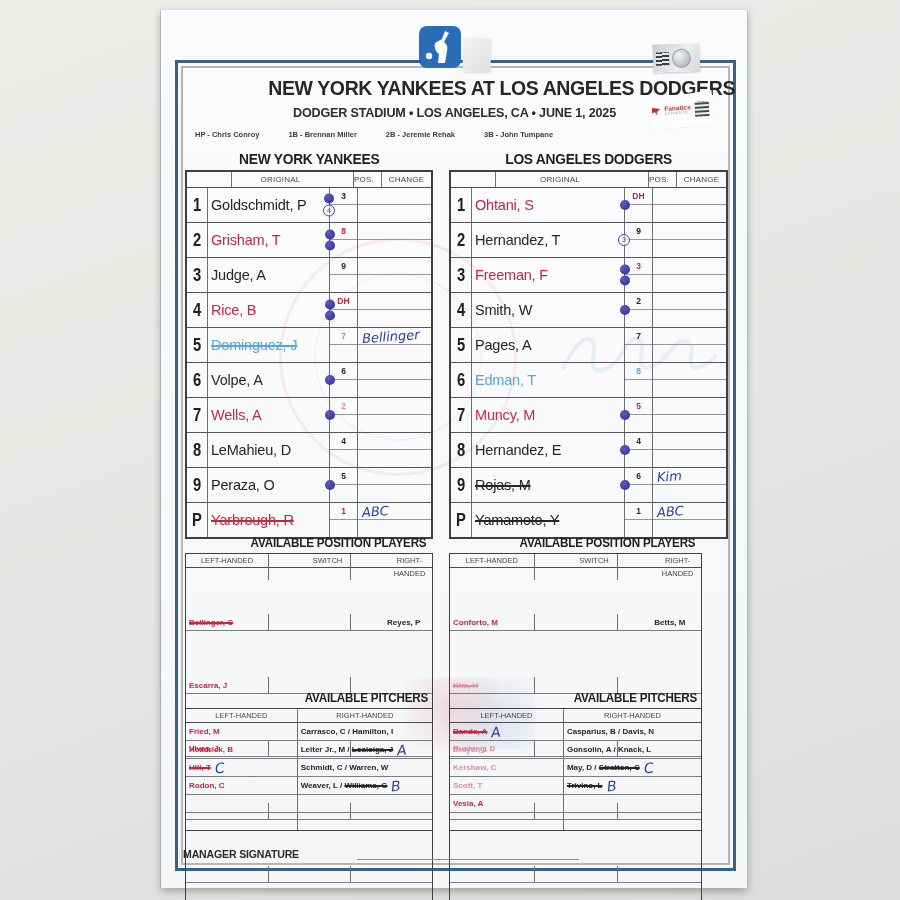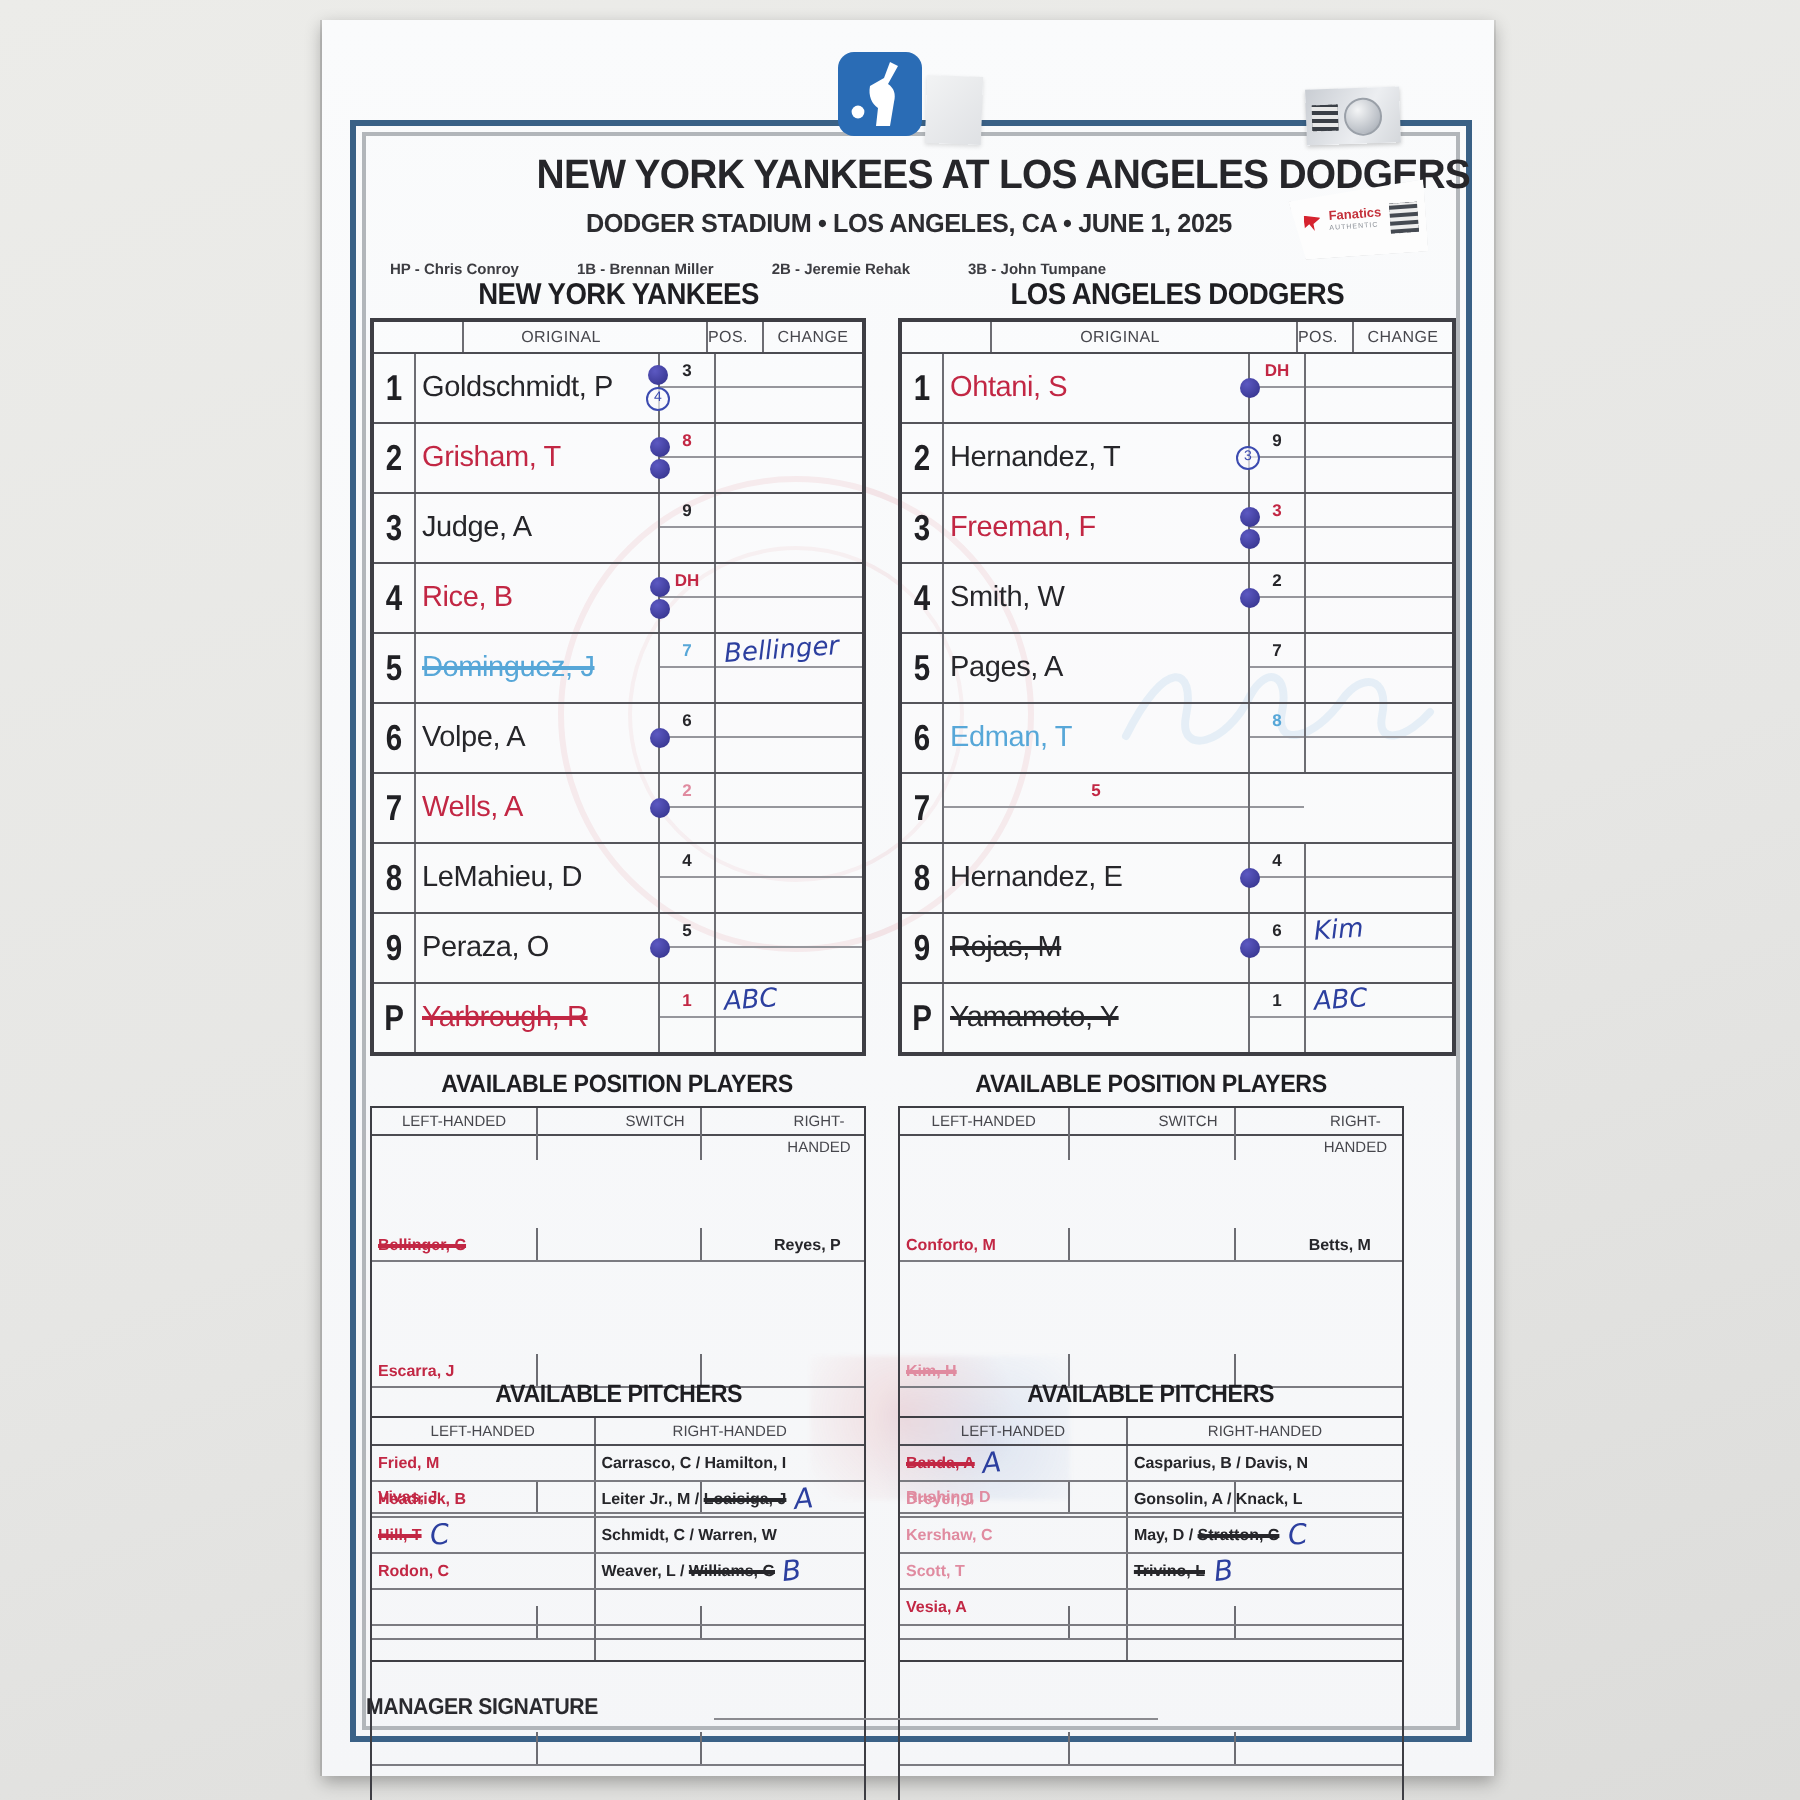--- a/index.html
+++ b/index.html
@@ -35,21 +35,21 @@
     repeating-linear-gradient(0deg,#454a52 0 2px,#eee 2px 4px),
     repeating-linear-gradient(90deg,#454a52 0 2px,rgba(238,238,238,.6) 2px 4px);}
   
   .title{position:absolute;top:66px;left:0;right:0;text-align:right;z-index:4;}
   .title span{display:inline-block;font-size:20.5px;font-weight:bold;letter-spacing:-.4px;transform:scaleX(.95);color:#26262a;}
   .subtitle{position:absolute;top:93px;left:0;right:0;text-align:center;z-index:4;}
   .subtitle span{display:inline-block;font-size:13px;font-weight:bold;letter-spacing:-.2px;transform:scaleX(.97);color:#2c2c30;}
   .umpires{position:absolute;top:120px;left:34px;display:flex;gap:29px;z-index:4;}
   .umpires span{font-size:7.5px;font-weight:bold;color:#3d3d42;}
   
-  .col{position:absolute;top:129px;z-index:3;}
+  .col{position:absolute;top:140px;z-index:3;}
   .col-0{left:24px;width:248px;}
   .col-1{left:288px;width:279px;}
   .team-name{text-align:center;}
   .team-name span{display:inline-block;font-size:15px;font-weight:bold;letter-spacing:-.3px;transform:scaleX(.92);color:#1e1e22;}
   .lineup{margin-top:2px;border:2px solid #3e3e44;background:rgba(255,255,255,.25);}
   .l-hdr,.l-row{display:grid;grid-template-columns:20px 1fr 28px 74px;}
   .l-hdr{height:15px;border-bottom:1px solid #4c4c52;}
   .l-hdr div{font-size:8px;color:#47474d;text-align:center;line-height:15px;letter-spacing:.2px;}
   .l-hdr div + div{border-left:1px solid #6d6d73;margin-left:24px;}
   .l-row{height:34px;border-bottom:1px solid #55555b;}
@@ -69,21 +69,21 @@
   .ink-pink{color:#e08ba0;}
   .ink-lightblue{color:#57a7d8;}
   .strike{text-decoration:line-through;text-decoration-thickness:1.5px;}
   
   .l-marks{position:absolute;right:-6px;top:50%;transform:translateY(-50%);display:flex;flex-direction:column;gap:1px;align-items:center;z-index:4;}
   .dot{width:10px;height:10px;border-radius:50%;background:radial-gradient(circle at 35% 30%,#5c59c2,#3b3995 75%);}
   .circ{width:10px;height:10px;border-radius:50%;border:1.5px solid #3c4bb0;color:#3c4bb0;font-size:7px;line-height:10px;text-align:center;background:rgba(250,250,252,.7);}
   .hand{font-family:"DejaVu Sans",sans-serif;font-style:italic;color:#2c3f9f;font-size:13px;transform:rotate(-4deg);white-space:nowrap;}
   .hand-letter{font-family:"DejaVu Sans",sans-serif;font-style:italic;color:#2c3f9f;font-size:14px;transform:rotate(-6deg);margin-left:4px;}
   
-  .sec-title{text-align:center;margin-top:0;}
+  .sec-title{text-align:right;margin-top:0;}
   .sec-title span{display:inline-block;font-size:12.5px;font-weight:bold;letter-spacing:-.2px;transform:scaleX(.93);color:#1e1e22;}
   .pp-block{position:absolute;top:523px;z-index:3;}
   .pp-block.t0{left:24px;width:248px;}
   .pp-block.t1{left:288px;width:253px;}
   .pp-table{margin-top:2px;border:1.5px solid #3e3e44;}
   .pp-hdr,.pp-row{display:grid;grid-template-columns:1fr 1fr 1fr;}
   .pp-hdr{height:13px;border-bottom:1px solid #4c4c52;}
   .pp-hdr div{font-size:7.5px;color:#47474d;text-align:center;line-height:13px;}
   .pp-hdr div + div,.pp-row .pp-cell + .pp-cell{border-left:1px solid #6d6d73;padding-left:36px;}
   .pp-row{height:16px;border-bottom:1px solid #7b7b81;margin-top:46px;}
@@ -471,20 +471,26 @@
                 </div>
                 <div class="l-half"></div>
               </div>
               <div class="l-chg">
                 <div class="l-half l-half-top"></div>
                 <div class="l-half"></div>
               </div>
             </div>
             <div class="l-row">
               <div class="l-num">7</div>
+              <div class="l-orig">
+                <div class="l-name ink-red">Muncy, M</div>
+                <div class="l-marks">
+                  <div class="dot"></div>
+                </div>
+              </div>
               <div class="l-pos">
                 <div class="l-half l-half-top">
                   <div class="pos-txt ink-red">5</div>
                 </div>
                 <div class="l-half"></div>
               </div>
               <div class="l-chg">
                 <div class="l-half l-half-top"></div>
                 <div class="l-half"></div>
               </div>

